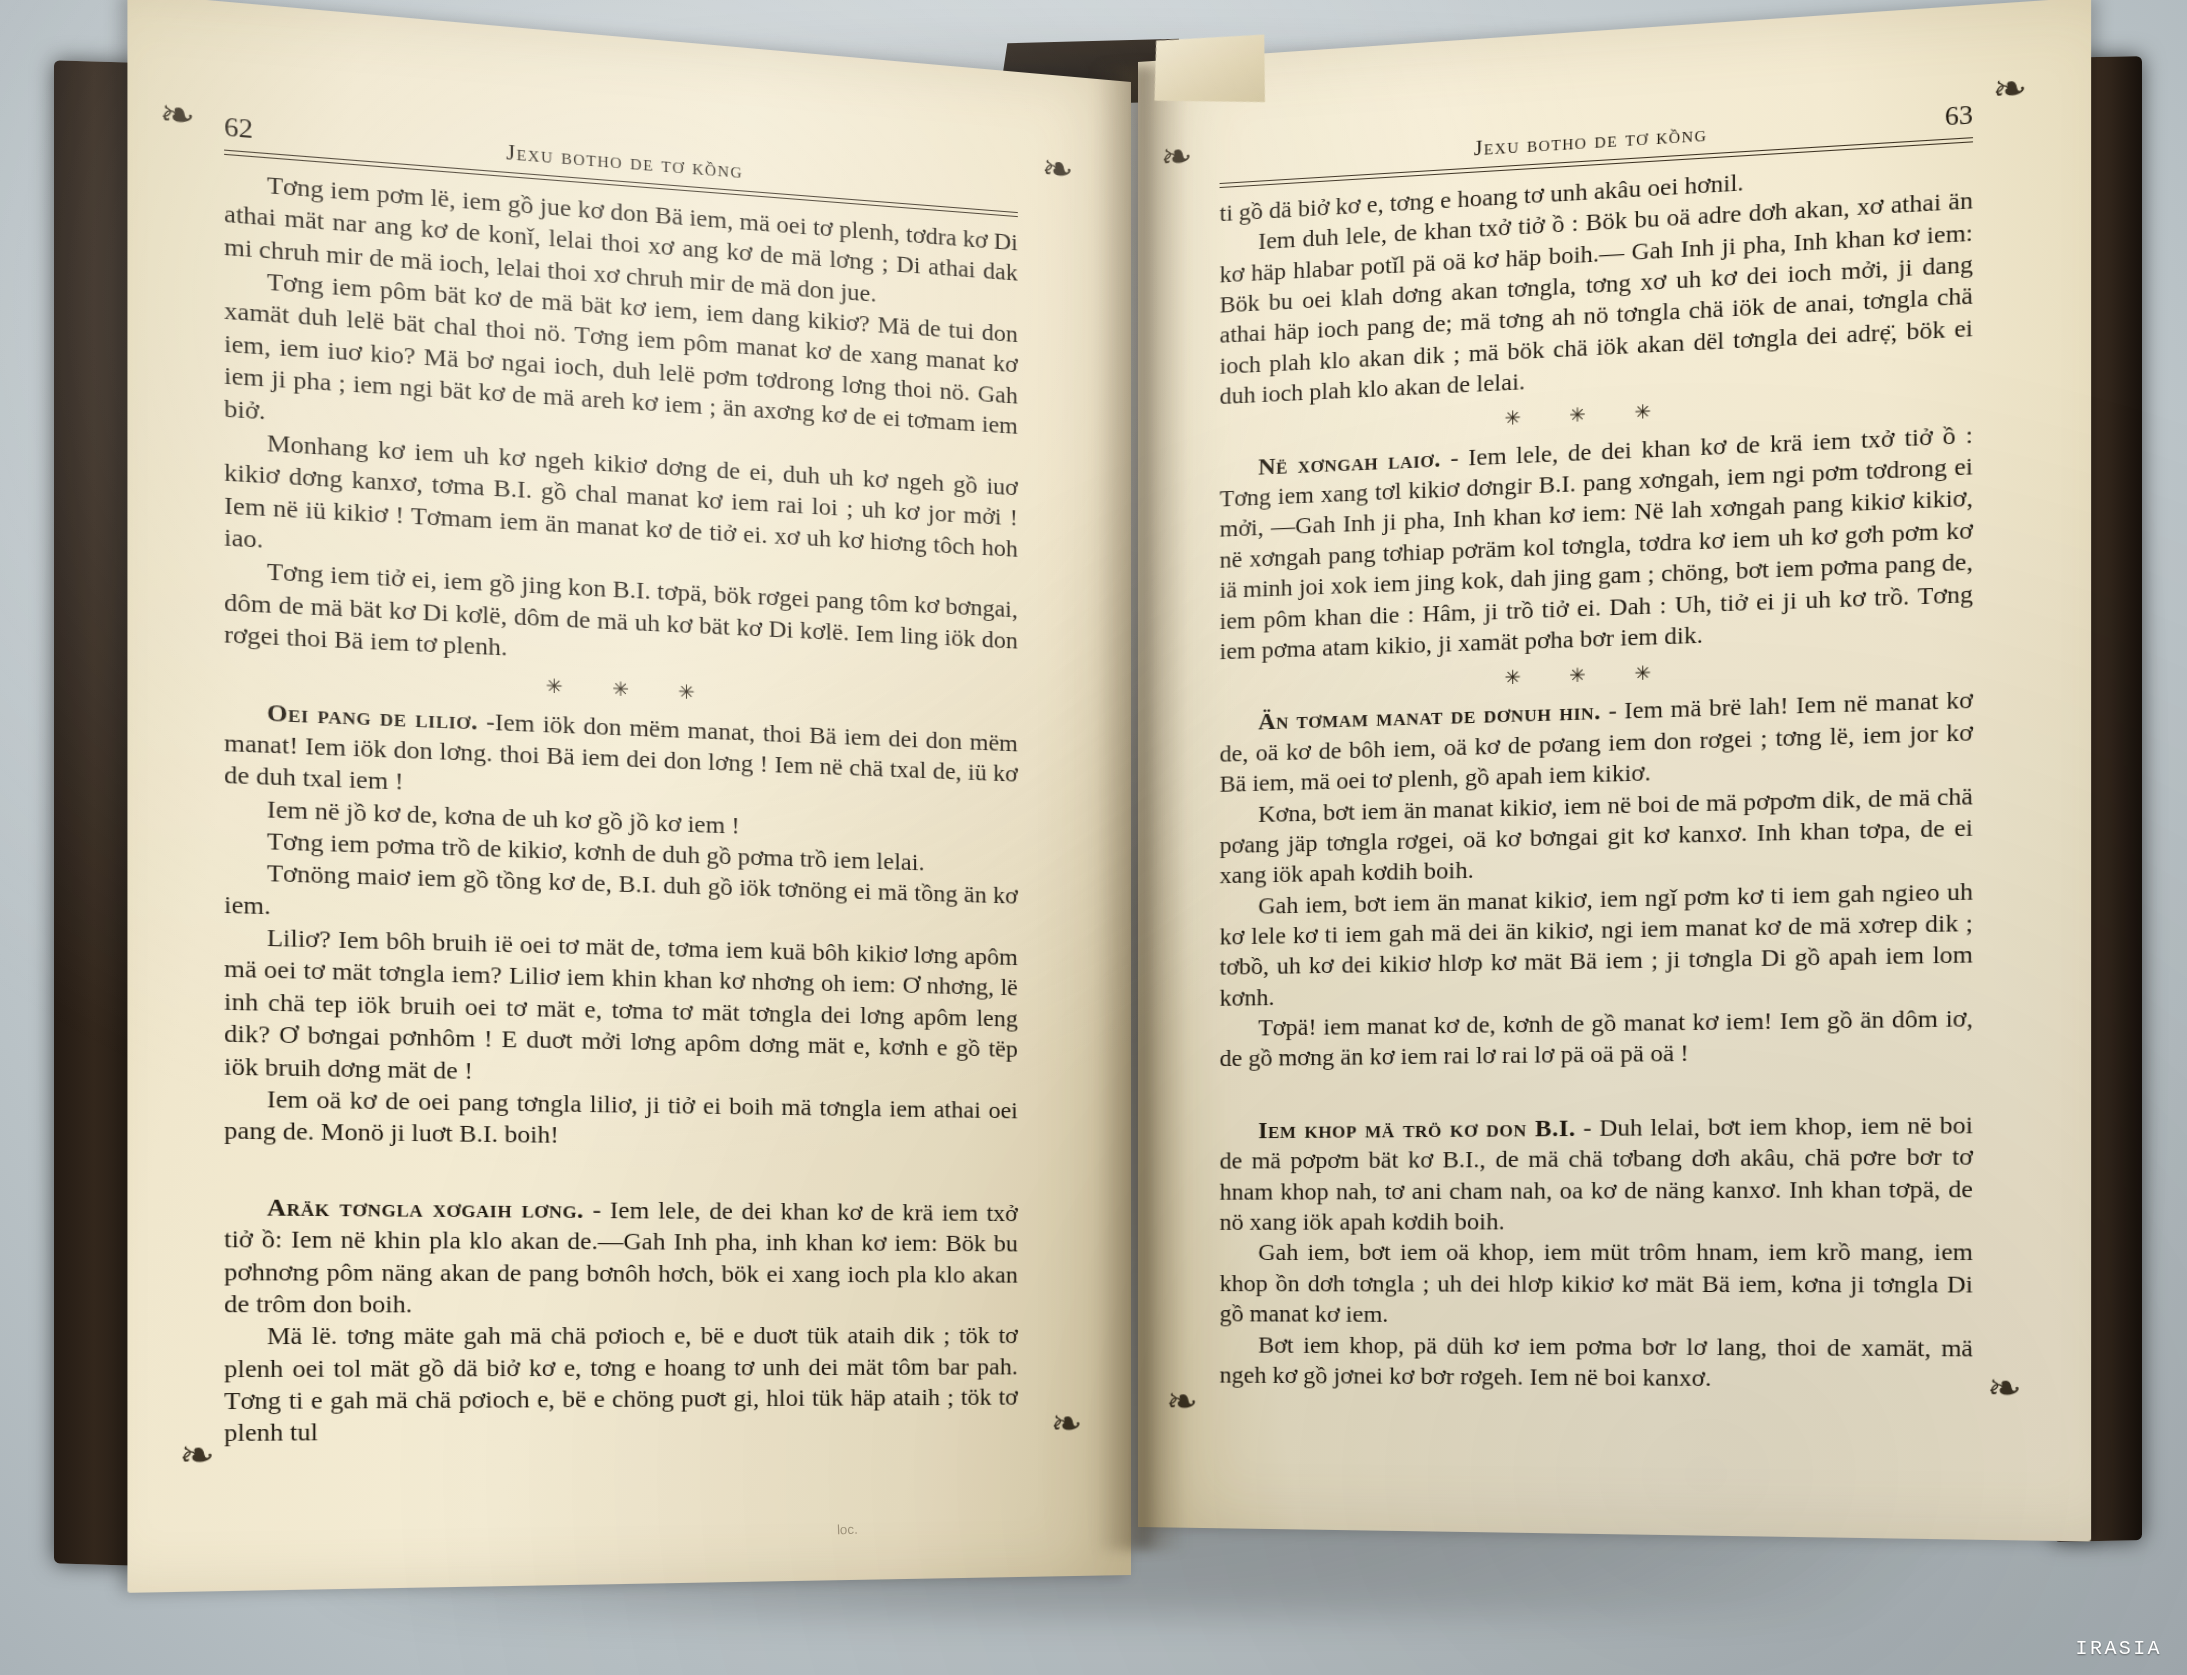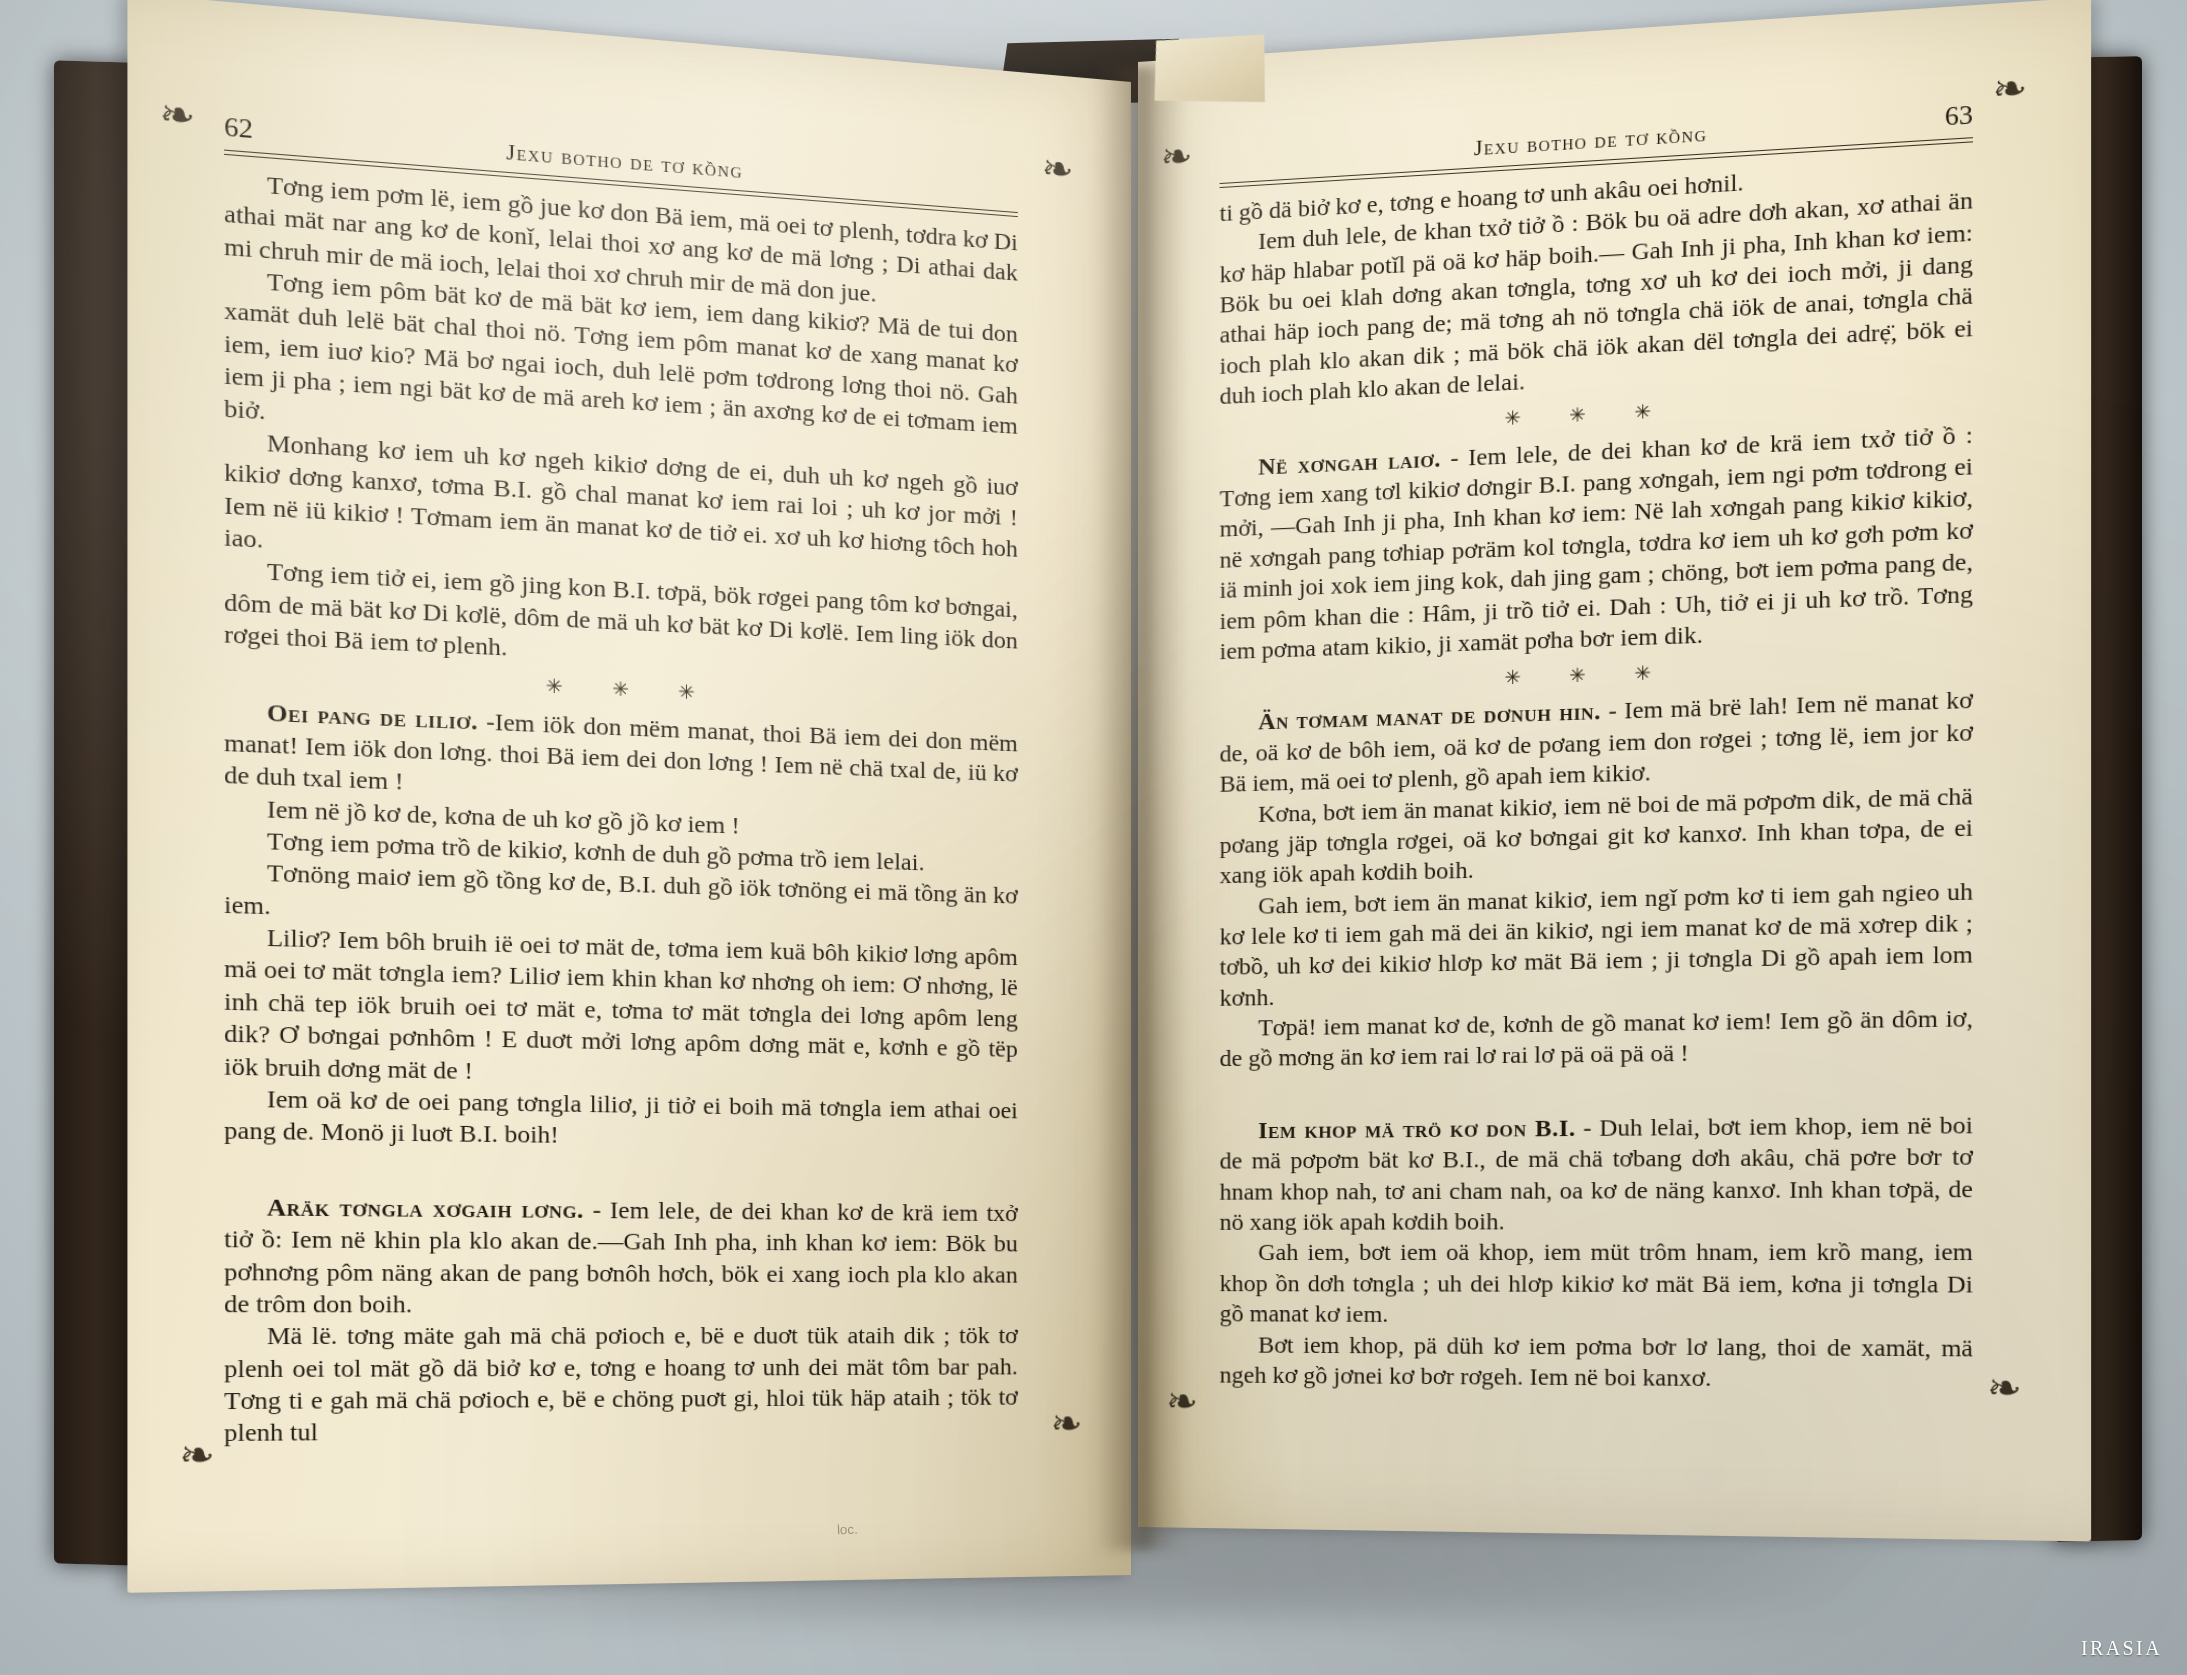--- a/index.html
+++ b/index.html
@@ -198,21 +198,21 @@
     color: #2f2618;
     opacity: 0.92;
   }
 
   
   #watermark {
     position: absolute;
     right: 25px;
     bottom: 15px;
     color: #ffffff;
-    font-family: Liberation Serif, serif;
+    font-family: Liberation Mono, monospace;
     font-size: 20px;
     letter-spacing: 0.12em;
     text-shadow: 0 1px 1.9px rgba(0,0,0,0.45);
   }
 
   
   #pencil-mark {
     position: absolute;
     left: 837px; top: 1522px;
     font-size: 13.3px;

